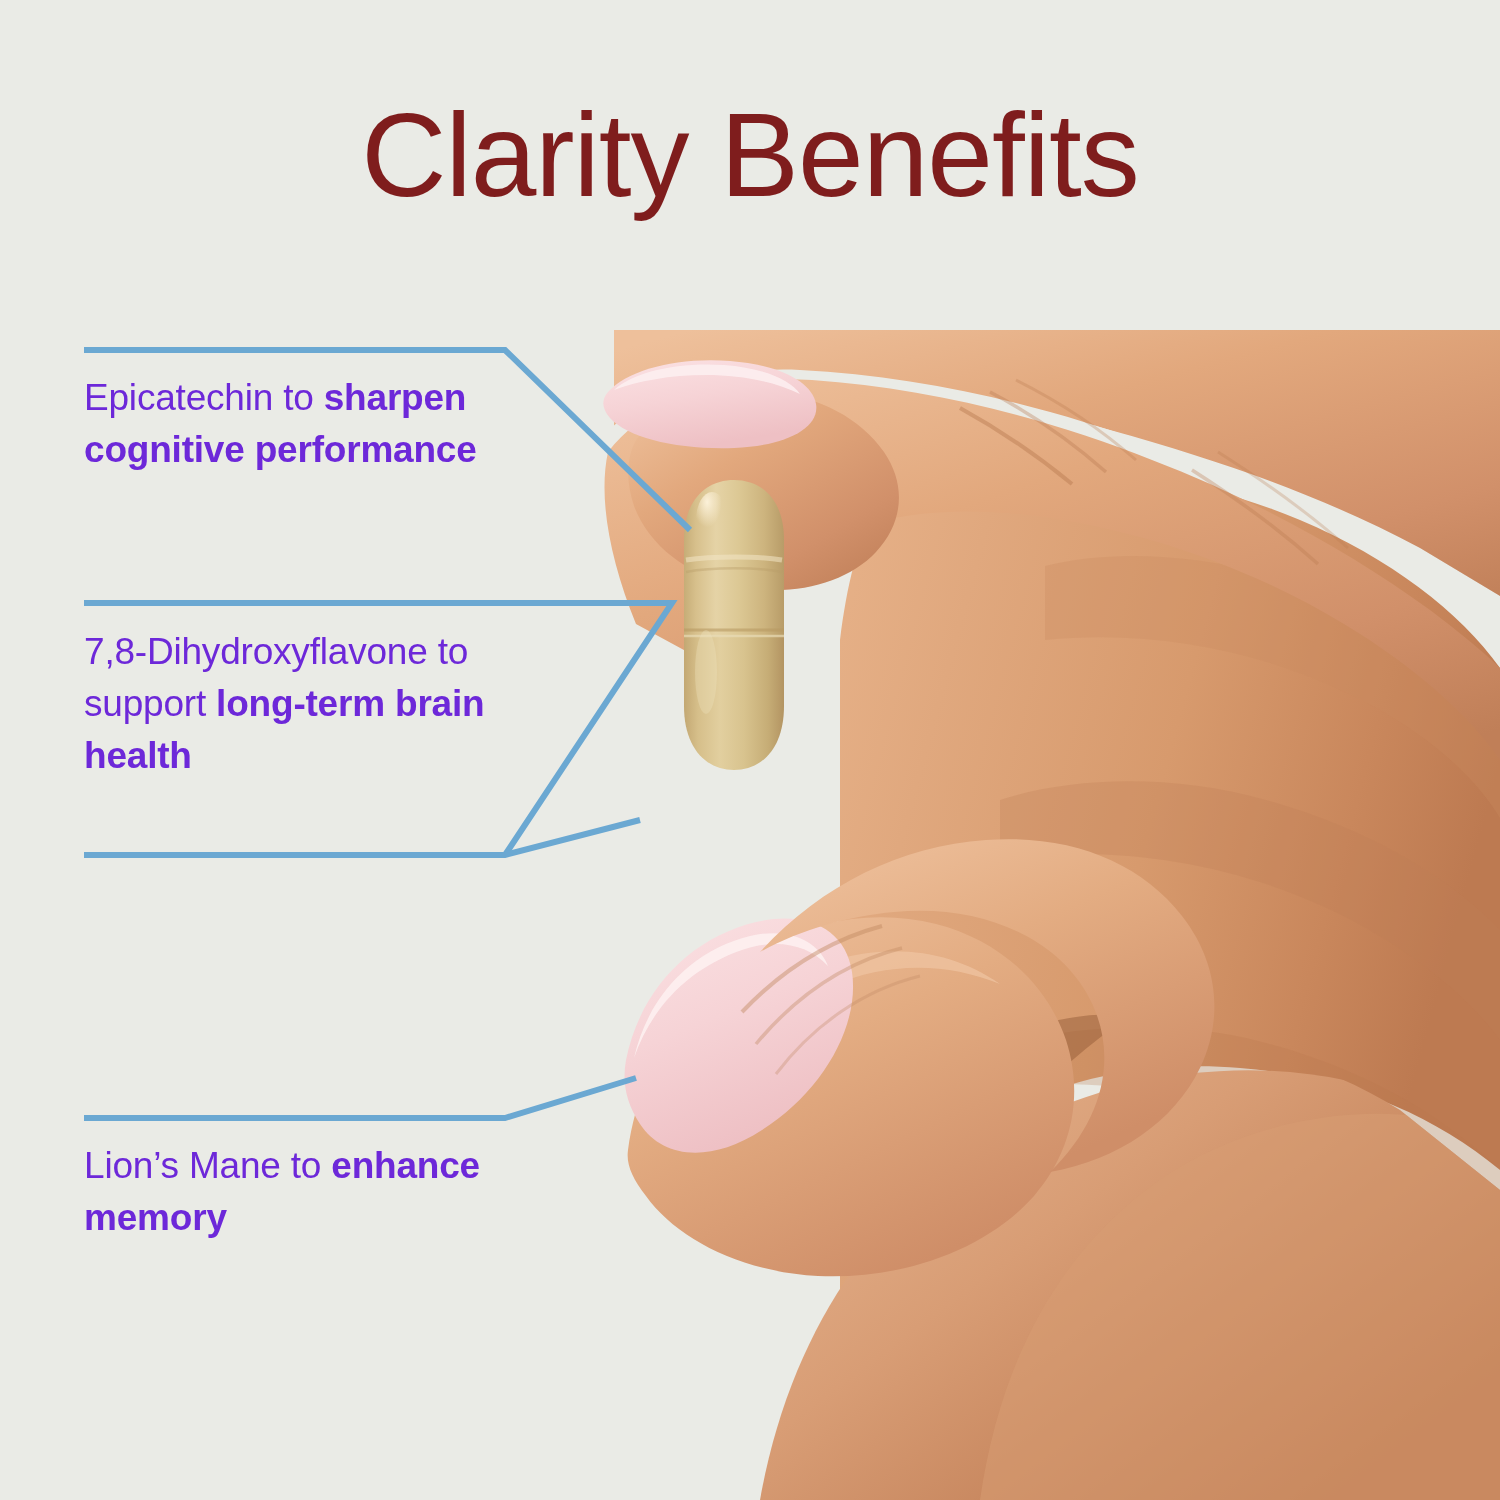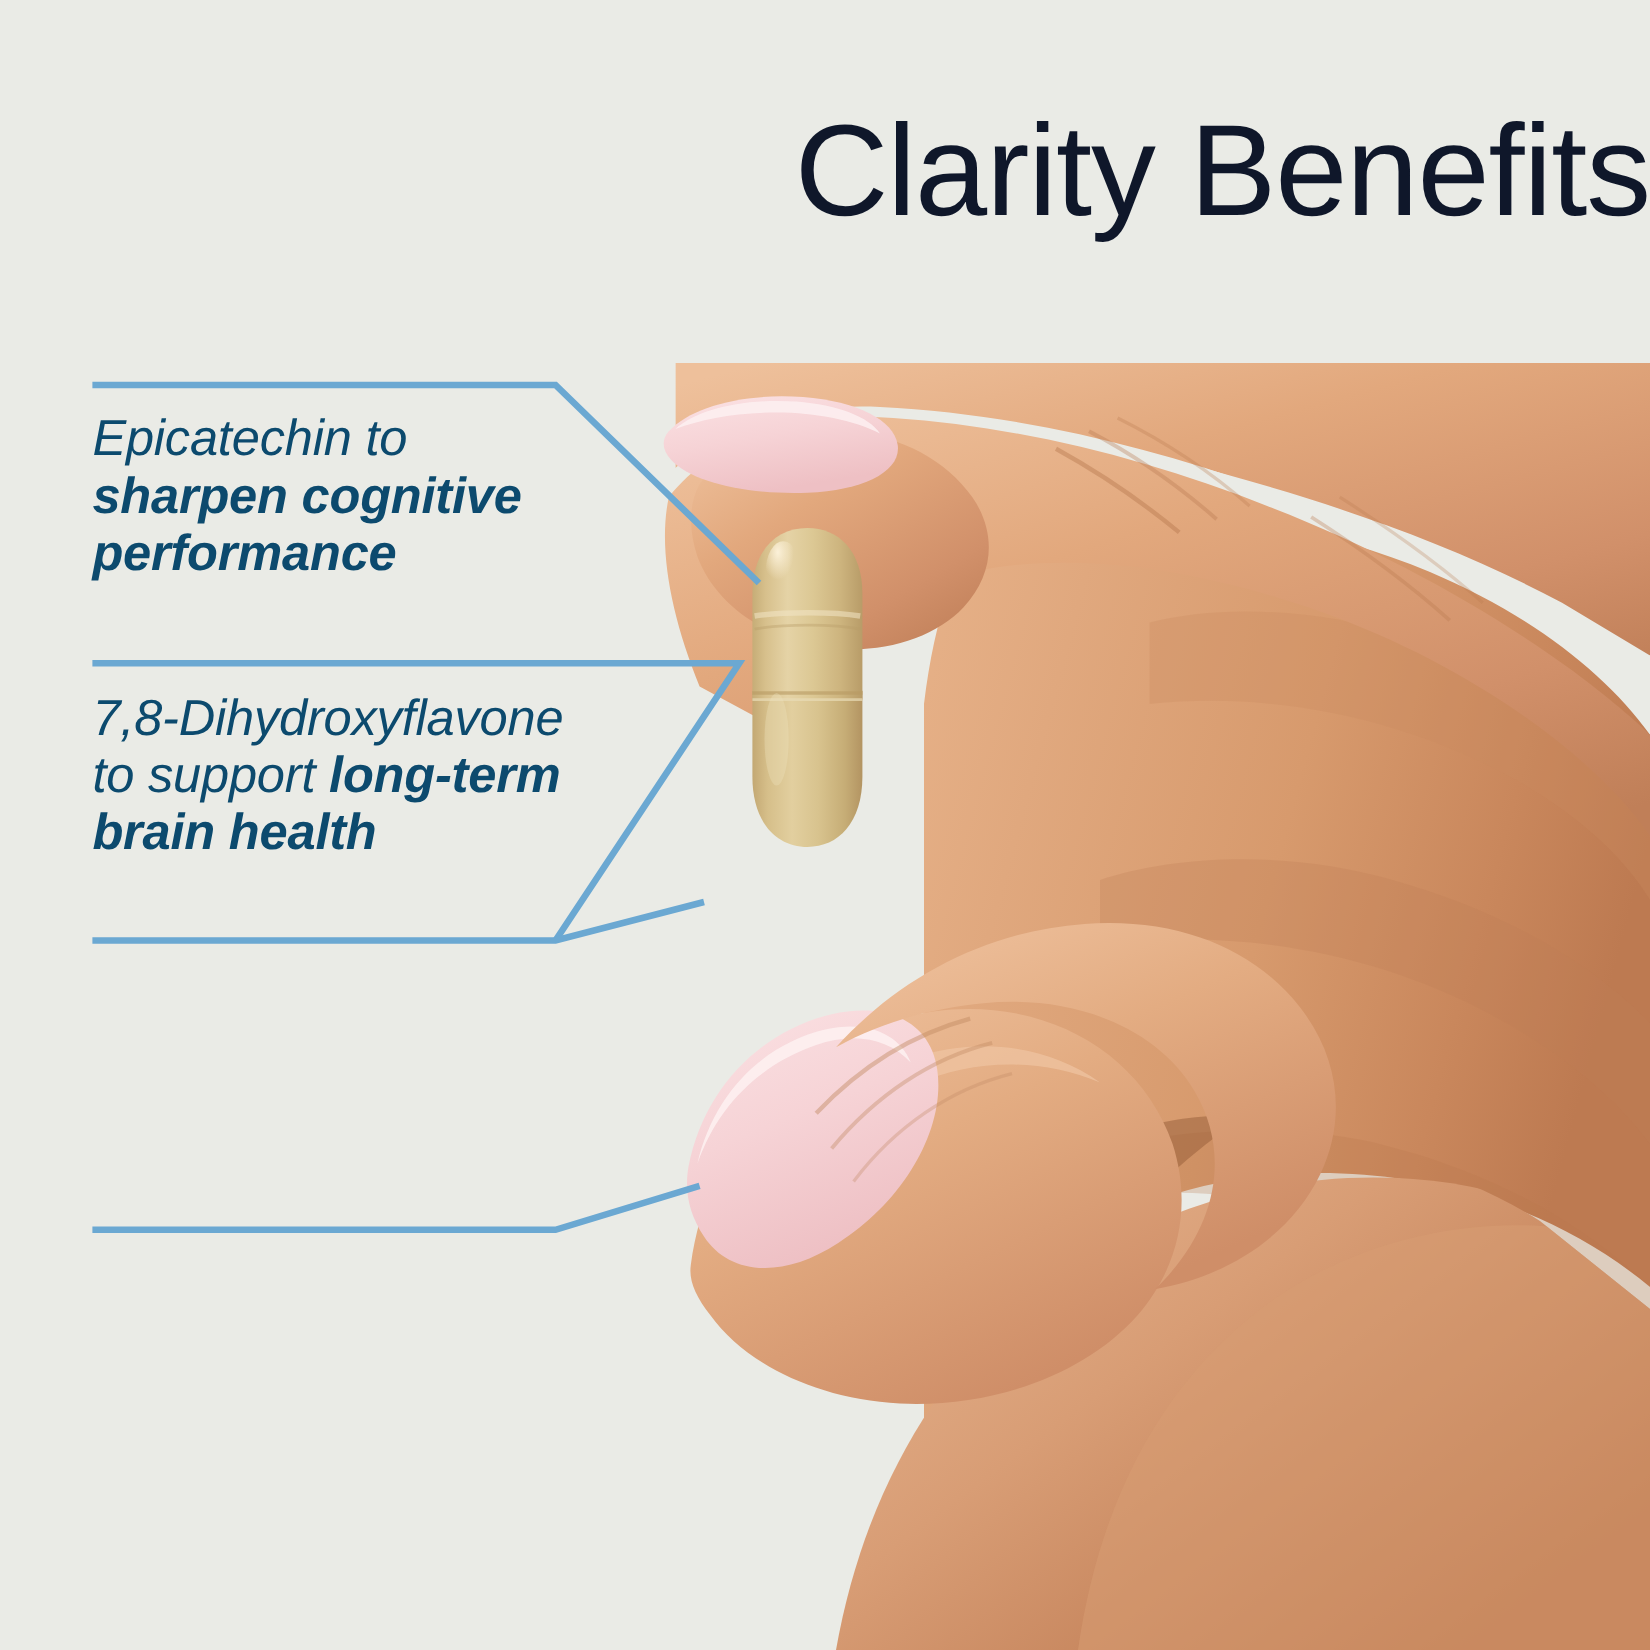--- a/index.html
+++ b/index.html
@@ -19,25 +19,25 @@
     background: #eaebe6;
     overflow: hidden;
   }
 
   
   .page-title {
     position: absolute;
     left: 0;
     top: 96px;
     width: 1500px;
-    text-align: right;
+    text-align: center;
     font-size: 118px;
     line-height: 1.0;
     letter-spacing: -1px;
-    color: #0f172a;
+    color: #7f1d1d;
     font-weight: 400;
     white-space: nowrap;
   }
 
   
   .connectors {
     position: absolute;
     left: 0; top: 0;
     width: 1500px;
     height: 1500px;
@@ -50,26 +50,25 @@
     left: 0; top: 0;
     width: 1500px;
     height: 1500px;
   }
 
   
   .benefit {
     position: absolute;
     left: 84px;
     width: 470px;
-    color: #0c4a6e;
-    font-size: 46px;
+    color: #6d28d9;
+    font-size: 37px;
     line-height: 52px;
     letter-spacing: -0.2px;
     font-weight: 400;
-    font-style: italic;
   }
   .benefit b { font-weight: 700; }
   .benefit .reg {
     font-size: 0.60em;
     vertical-align: 0.62em;
     letter-spacing: 0;
   }
   #benefit-0 { top: 372px; }
   #benefit-1 { top: 626px; }
   #benefit-2 { top: 882px; }
@@ -252,14 +251,17 @@
 
   <div class="benefit" id="benefit-0">
     <span>Epicatechin to </span><b>sharpen cognitive performance</b>
   </div>
 
   <div class="benefit" id="benefit-1">
     <span>7,8-Dihydroxyflavone to support </span><b>long-term brain health</b>
   </div>
 
 
+  <div class="benefit" id="benefit-3">
+    <span>Lion’s Mane to </span><b>enhance memory</b>
+  </div>
 
 </div>
 
 </body></html>

